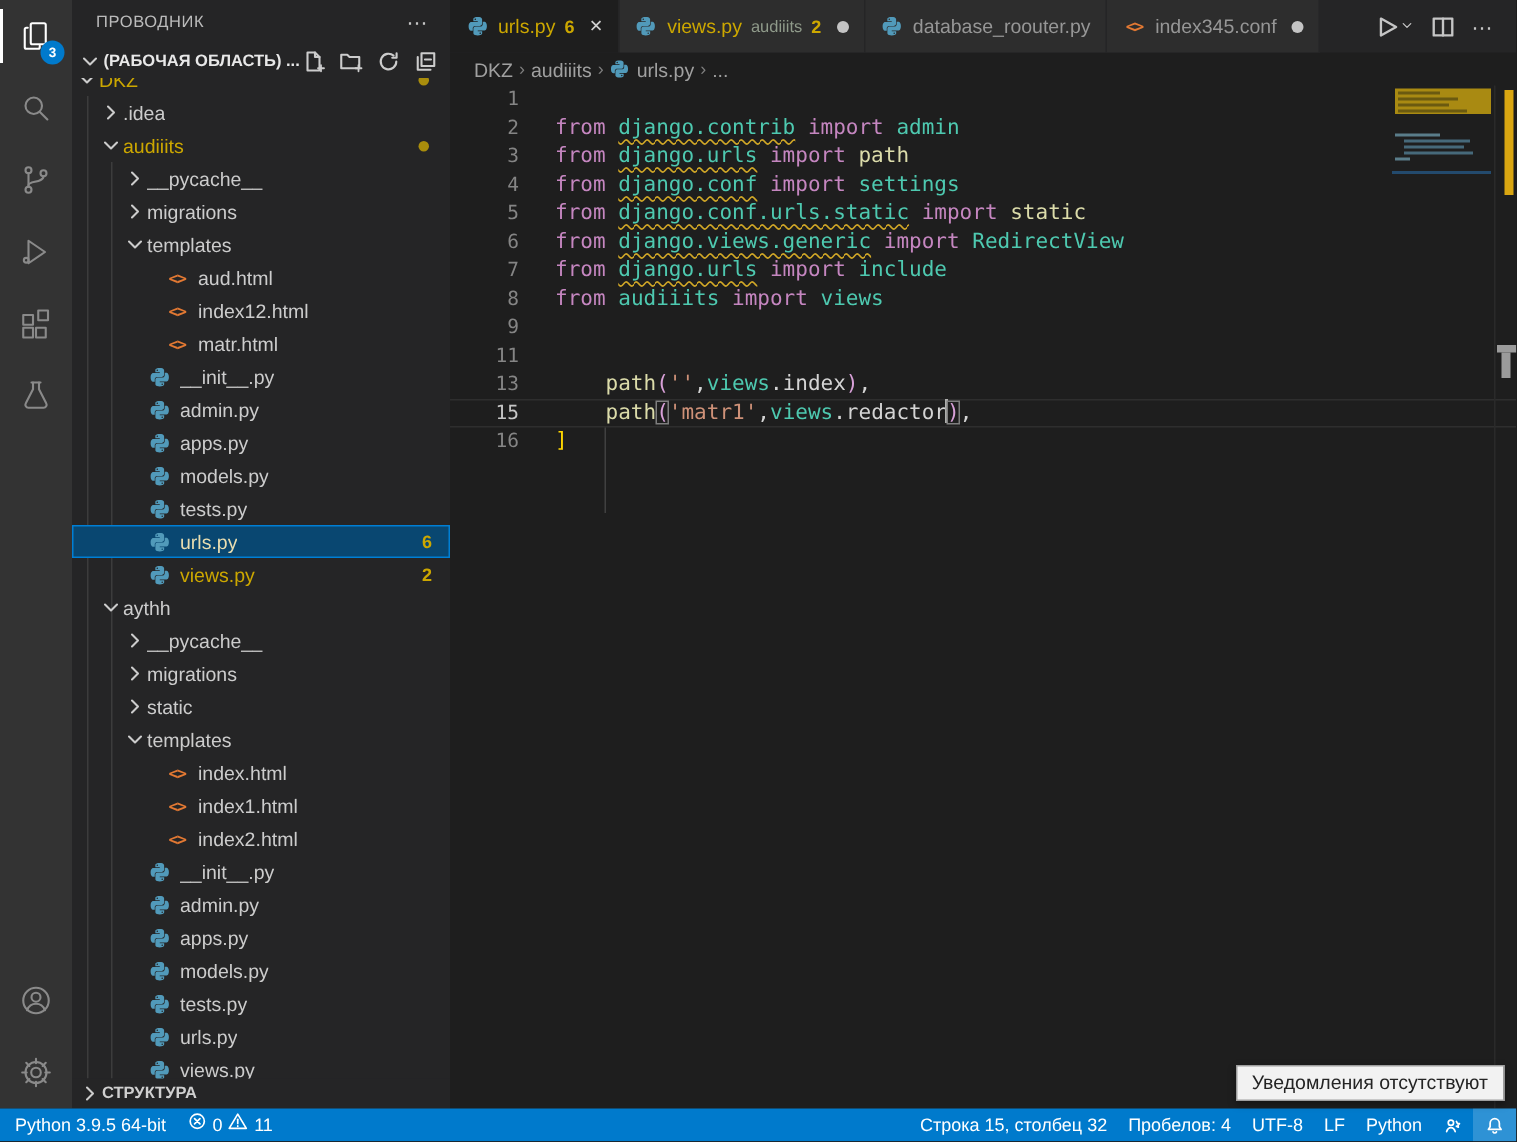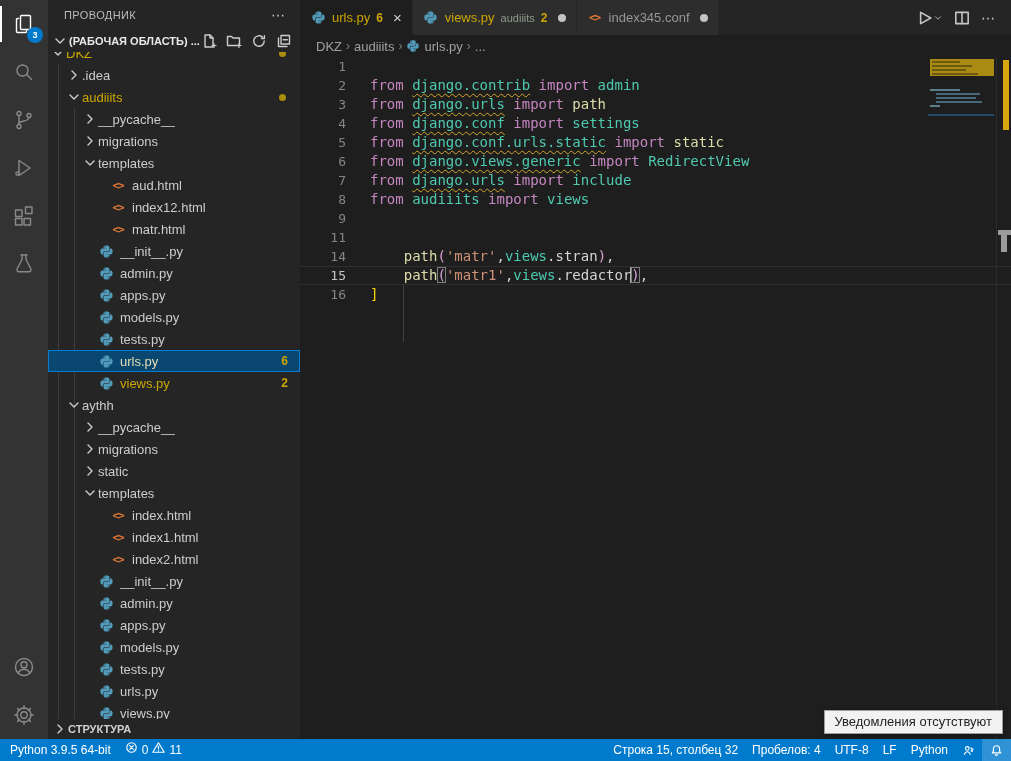--- a/index.html
+++ b/index.html
@@ -509,20 +509,29 @@
                 <path fill="#519aba" d="M16.1 29c6.6 0 6.2-2.9 6.2-2.9v-3h-6.3v-.9h8.8s4.2.5 4.2-6.1c0-6.6-3.7-6.4-3.7-6.4h-2.2v3.1s.1 3.7-3.6 3.7h-6.2s-3.5-.1-3.5 3.4v5.7S9.3 29 16.1 29zm3.4-2a1.1 1.1 0 1 1 0-2.2 1.1 1.1 0 0 1 0 2.2z"></path>
               </svg>
             </span>
             <span class="tlabel warn">views.py</span>
             <span class="tdesc">audiiits</span>
             <span class="tbadge">2</span>
             <span class="dirty"></span>
           </div>
           <div class="tab">
             <span class="ficon" style="display: inline-flex;">
+              <svg viewBox="0 0 32 32">
+                <path fill="#519aba" d="M15.9 3c-6.6 0-6.2 2.9-6.2 2.9v3h6.3v.9H7.2S3 9.3 3 15.9c0 6.6 3.7 6.4 3.7 6.4h2.2v-3.1s-.1-3.7 3.6-3.7h6.2s3.5.1 3.5-3.4V6.4S22.7 3 15.9 3zm-3.4 2a1.1 1.1 0 1 1 0 2.2 1.1 1.1 0 0 1 0-2.2z"></path>
+                <path fill="#519aba" d="M16.1 29c6.6 0 6.2-2.9 6.2-2.9v-3h-6.3v-.9h8.8s4.2.5 4.2-6.1c0-6.6-3.7-6.4-3.7-6.4h-2.2v3.1s.1 3.7-3.6 3.7h-6.2s-3.5-.1-3.5 3.4v5.7S9.3 29 16.1 29zm3.4-2a1.1 1.1 0 1 1 0-2.2 1.1 1.1 0 0 1 0 2.2z"></path>
+              </svg>
+            </span>
+            <span class="tlabel">database_roouter.py</span>
+          </div>
+          <div class="tab">
+            <span class="ficon" style="display: inline-flex;">
               <span class="html-glyph">&lt;&gt;</span>
             </span>
             <span class="tlabel">index345.conf</span>
             <span class="dirty"></span>
           </div>
         </div>
       <div class="editor-actions" id="editor-actions">
           <span class="ea-run">
             <svg viewBox="0 0 16 16" fill="none" stroke="currentColor" stroke-width="1.4" stroke-linecap="round" stroke-linejoin="round">
               <path d="M5 3l9 5-9 5z"></path>
@@ -570,21 +579,21 @@
           <div class="code-line"><span class="ln">1</span></div>
           <div class="code-line"><span class="ln">2</span><span class="tk-k">from </span><span class="tk-m sq">django.contrib</span><span class="tk-k"> import </span><span class="tk-m">admin</span></div>
           <div class="code-line"><span class="ln">3</span><span class="tk-k">from </span><span class="tk-m sq">django.urls</span><span class="tk-k"> import </span><span class="tk-f">path</span></div>
           <div class="code-line"><span class="ln">4</span><span class="tk-k">from </span><span class="tk-m sq">django.conf</span><span class="tk-k"> import </span><span class="tk-m">settings</span></div>
           <div class="code-line"><span class="ln">5</span><span class="tk-k">from </span><span class="tk-m sq">django.conf.urls.static</span><span class="tk-k"> import </span><span class="tk-f">static</span></div>
           <div class="code-line"><span class="ln">6</span><span class="tk-k">from </span><span class="tk-m sq">django.views.generic</span><span class="tk-k"> import </span><span class="tk-m">RedirectView</span></div>
           <div class="code-line"><span class="ln">7</span><span class="tk-k">from </span><span class="tk-m sq">django.urls</span><span class="tk-k"> import </span><span class="tk-m">include</span></div>
           <div class="code-line"><span class="ln">8</span><span class="tk-k">from </span><span class="tk-m">audiiits</span><span class="tk-k"> import </span><span class="tk-m">views</span></div>
           <div class="code-line"><span class="ln">9</span></div>
           <div class="code-line"><span class="ln">11</span></div>
-          <div class="code-line"><span class="ln">14</span><span class="tk-p">    </span><span class="tk-f">path</span><span class="tk-b2">(</span><span class="tk-s">'matr'</span><span class="tk-p">,</span><span class="tk-m">views</span><span class="tk-p">.stran</span><span class="tk-b2">)</span><span class="tk-p">,</span></div>
+          <div class="code-line"><span class="ln">13</span><span class="tk-p">    </span><span class="tk-f">path</span><span class="tk-b2">(</span><span class="tk-s">''</span><span class="tk-p">,</span><span class="tk-m">views</span><span class="tk-p">.index</span><span class="tk-b2">)</span><span class="tk-p">,</span></div>
           <div class="code-line current"><span class="ln">15</span><span class="tk-p">    </span><span class="tk-f">path</span><span class="tk-b2 boxed">(</span><span class="tk-s">'matr1'</span><span class="tk-p">,</span><span class="tk-m">views</span><span class="tk-p">.redactor</span><span class="cursor"></span><span class="tk-b2 boxed">)</span><span class="tk-p">,</span></div>
           <div class="code-line"><span class="ln">16</span><span class="tk-b1">]</span></div>
         </div>
       <div class="indent-guide" style="top:228px;height:57px"></div>
       <div class="minimap">
         <div class="mm-warnblock"></div>
         <div id="mm-marks">
             <div class="mm-line" style="left: 4px; top: 4px; width: 28px; background: rgb(107, 90, 16);"></div>
             <div class="mm-line" style="left: 4px; top: 8px; width: 40px; background: rgb(107, 90, 16);"></div>
             <div class="mm-line" style="left: 4px; top: 12px; width: 34px; background: rgb(107, 90, 16);"></div>

